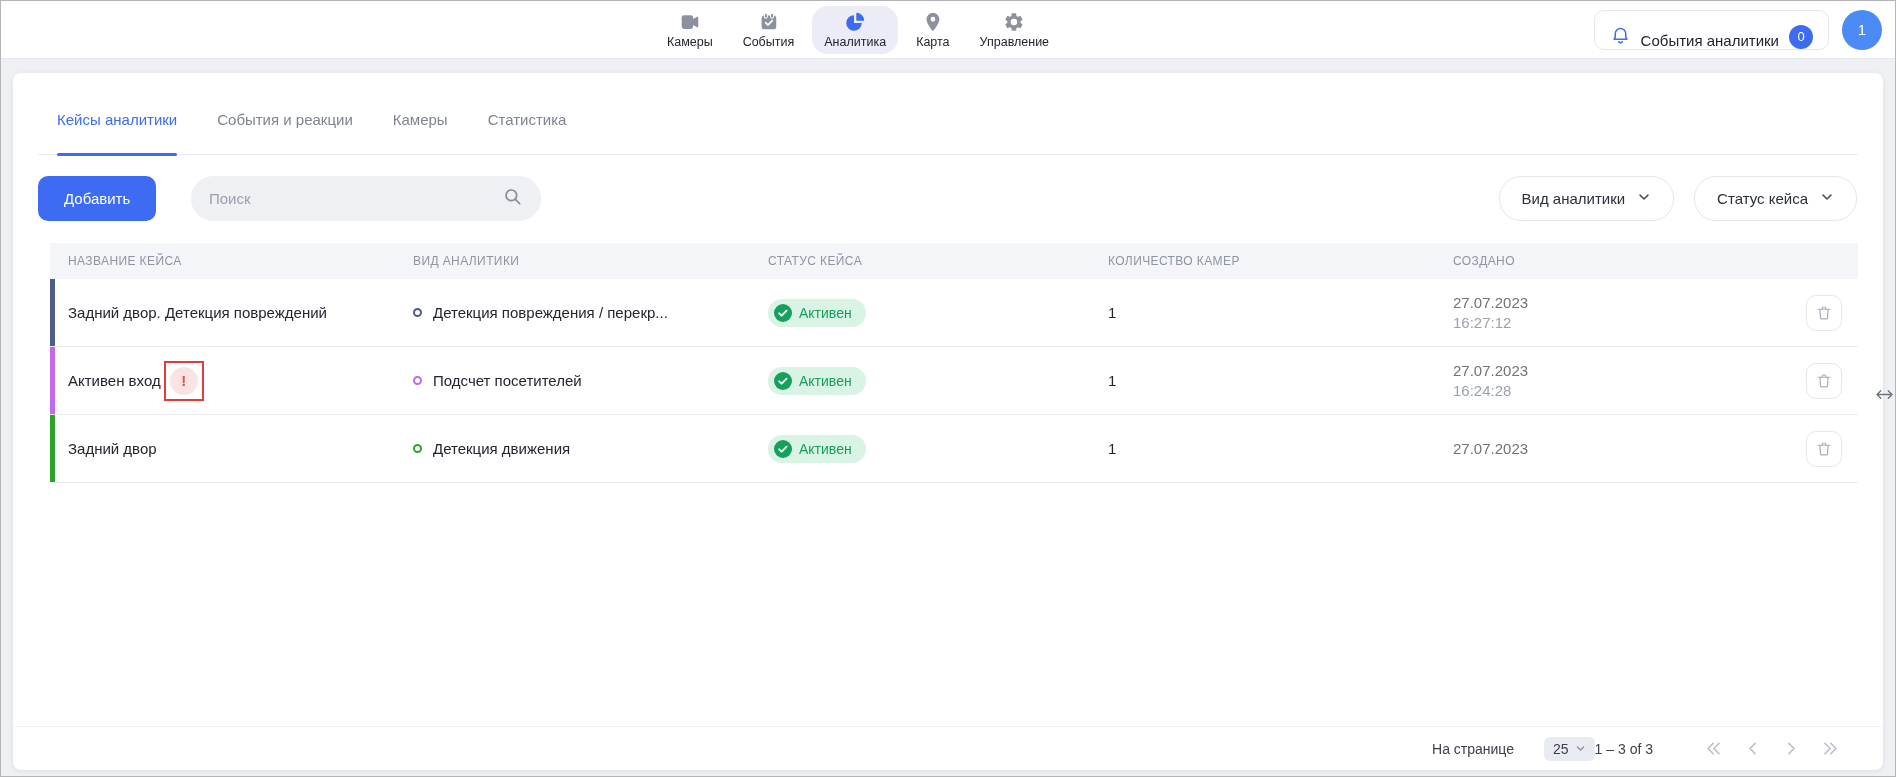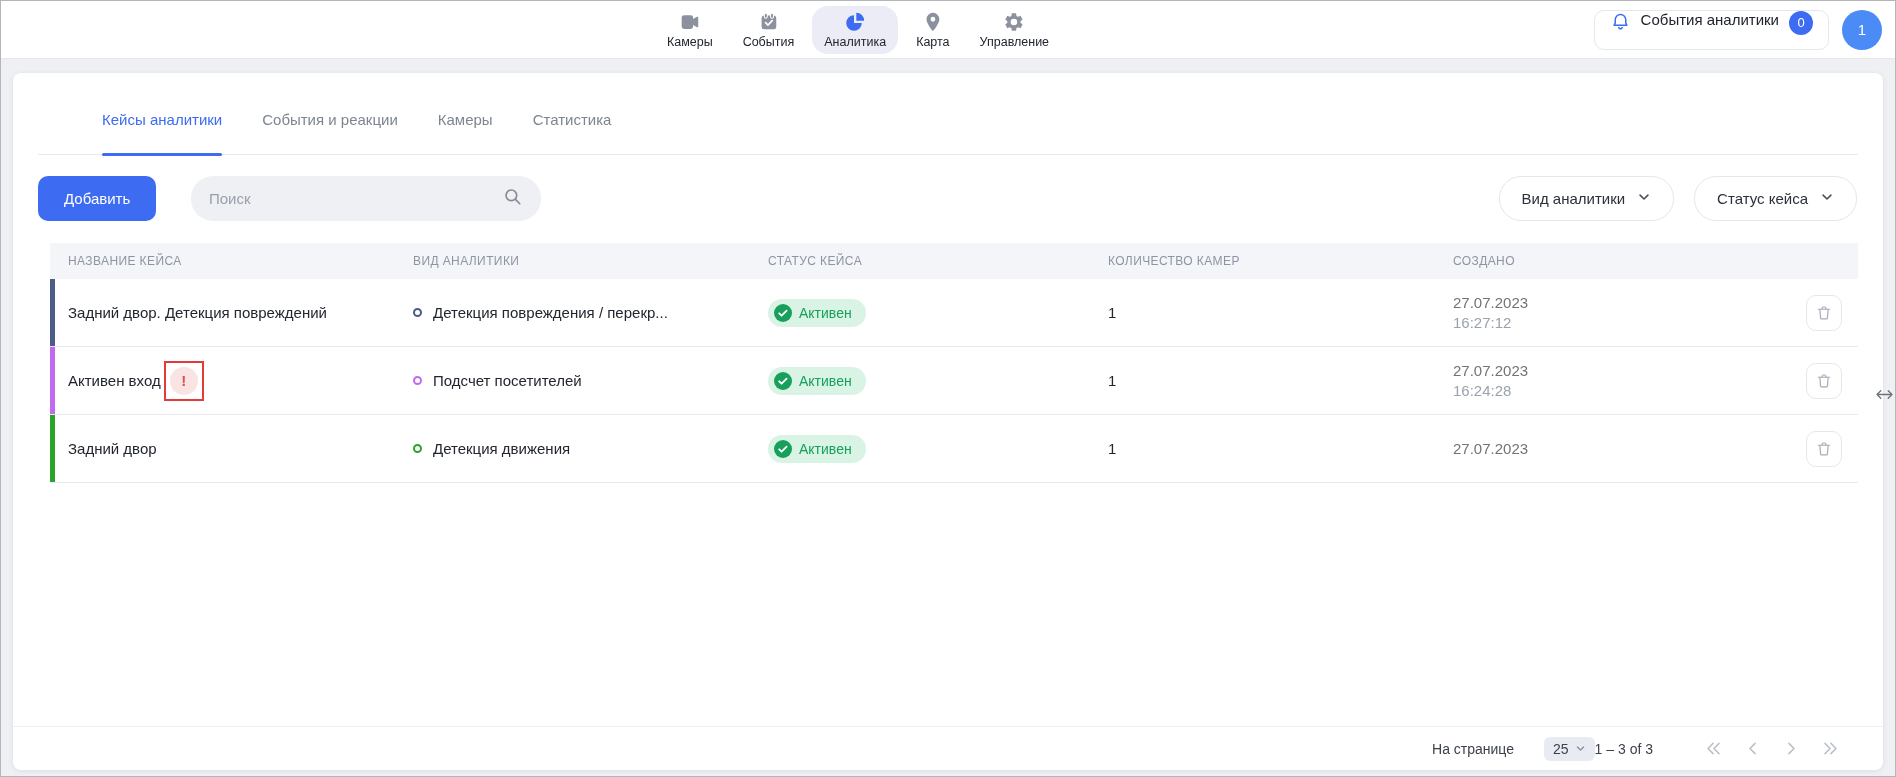--- a/index.html
+++ b/index.html
@@ -8,34 +8,34 @@
   .page { position:absolute; inset:0; background:#eef0f3; border:1px solid #b3b5b8; }
 
   
   .topbar { position:absolute; top:0; left:0; right:0; height:58px; background:#fff; border-bottom:1px solid #e6e8ec; }
   .nav { position:absolute; left:857px; top:50%; transform:translate(-50%,-50%); display:flex; gap:6px; align-items:stretch; }
   .nav-item { display:flex; flex-direction:column; align-items:center; justify-content:center; gap:2px; padding:5px 12px; border-radius:8px; cursor:pointer; }
   .nav-item.active { background:#ebecf5;border-radius:16px; }
   .nav-item svg { width:22px; height:22px; display:block; }
   .nav-label { font-size:12.5px; color:#20252f; white-space:nowrap; }
   .top-right { position:absolute; right:13px; top:50%; transform:translateY(-50%); display:flex; align-items:center; gap:13px; }
-  .events-btn { display:flex; align-items:flex-start; gap:10px; height:40px; padding:0 15px; background:#fff; border:1px solid #e4e7ec; border-radius:10px; cursor:pointer; }
+  .events-btn { display:flex; align-items:flex-end; gap:10px; height:40px; padding:0 15px; background:#fff; border:1px solid #e4e7ec; border-radius:10px; cursor:pointer; }
   .events-btn svg { width:21px; height:21px; }
   .events-label { font-size:15px; color:#20242e; white-space:nowrap; }
   .badge { min-width:24px; height:24px; border-radius:12px; background:#3d6bf2; color:#fff; font-size:13px; display:flex; align-items:center; justify-content:center; }
   .avatar { width:40px; height:40px; border-radius:50%; background:#4a8bf5; color:#fff; font-size:15px; display:flex; align-items:center; justify-content:center; cursor:pointer; }
 
   
   .card { position:absolute; left:12px; right:12px; top:72px; height:697px; background:#fff; border-radius:8px; box-shadow:0 1px 5px rgba(16,24,40,.08); }
 
   
   .tabs-wrap { position:absolute; left:25px; right:25px; top:30px; border-bottom:1px solid #e8eaee; }
   .tabs { display:flex; gap:40px; padding-left:19px; }
   .tab { position:relative; padding:8px 0 26px 0; font-size:15px; color:#7e8590; cursor:pointer; white-space:nowrap; }
-  .tab.active { color:#3d6bf2;margin-left:45px; }
+  .tab.active { color:#3d6bf2; }
   .tab.active .tab-underline { position:absolute; left:0; right:0; bottom:-2px; height:3px; background:#3d6bf2; border-radius:3px; }
 
   
   .toolbar { position:absolute; left:25px; right:25px; top:103px; height:45px; }
   .add-btn { position:absolute; left:0; top:0; height:45px; padding:0 26px; background:#3d6bf2; border:none; border-radius:10px; color:#fff; font-size:15px; font-family:inherit; cursor:pointer; }
   .search { position:absolute; left:153px; top:0; width:350px; height:45px; background:#eef0f4; border-radius:22px; display:flex; align-items:center; padding:0 18px; }
   .search input { flex:1; border:none; background:transparent; outline:none; font-size:15px; font-family:inherit; color:#20242e; }
   .search input::placeholder { color:#99a0ab; }
   .search svg { width:21px; height:21px; flex:none; }
   .filters { position:absolute; right:1px; top:0; display:flex; gap:20px; }

